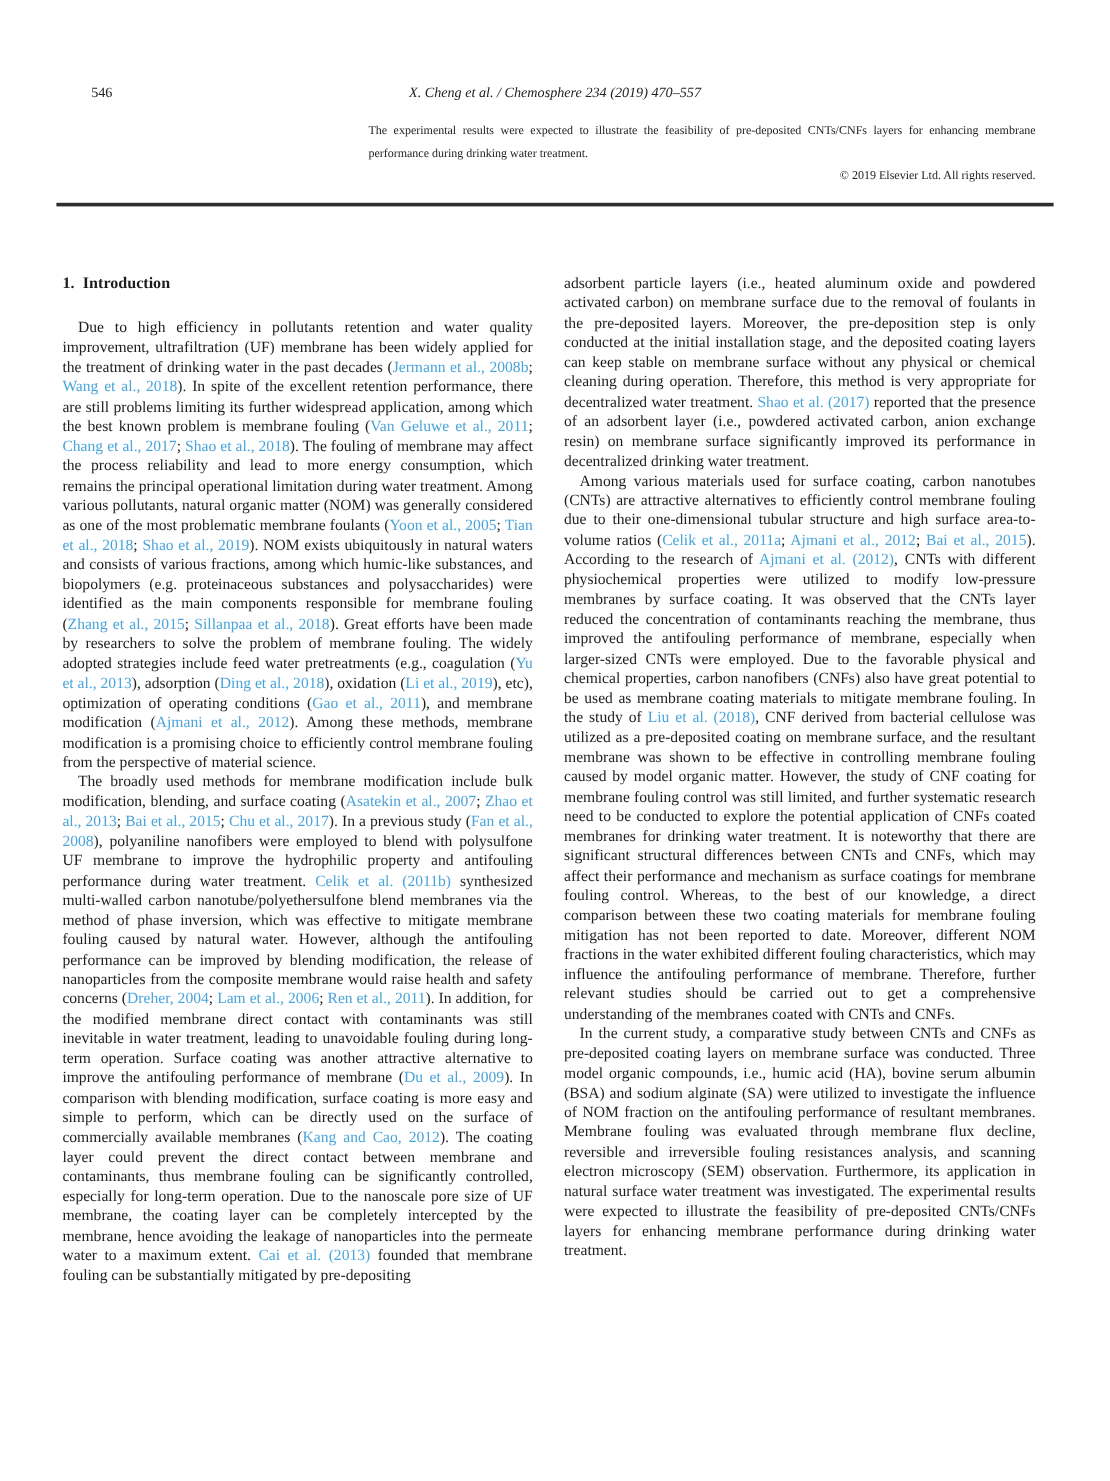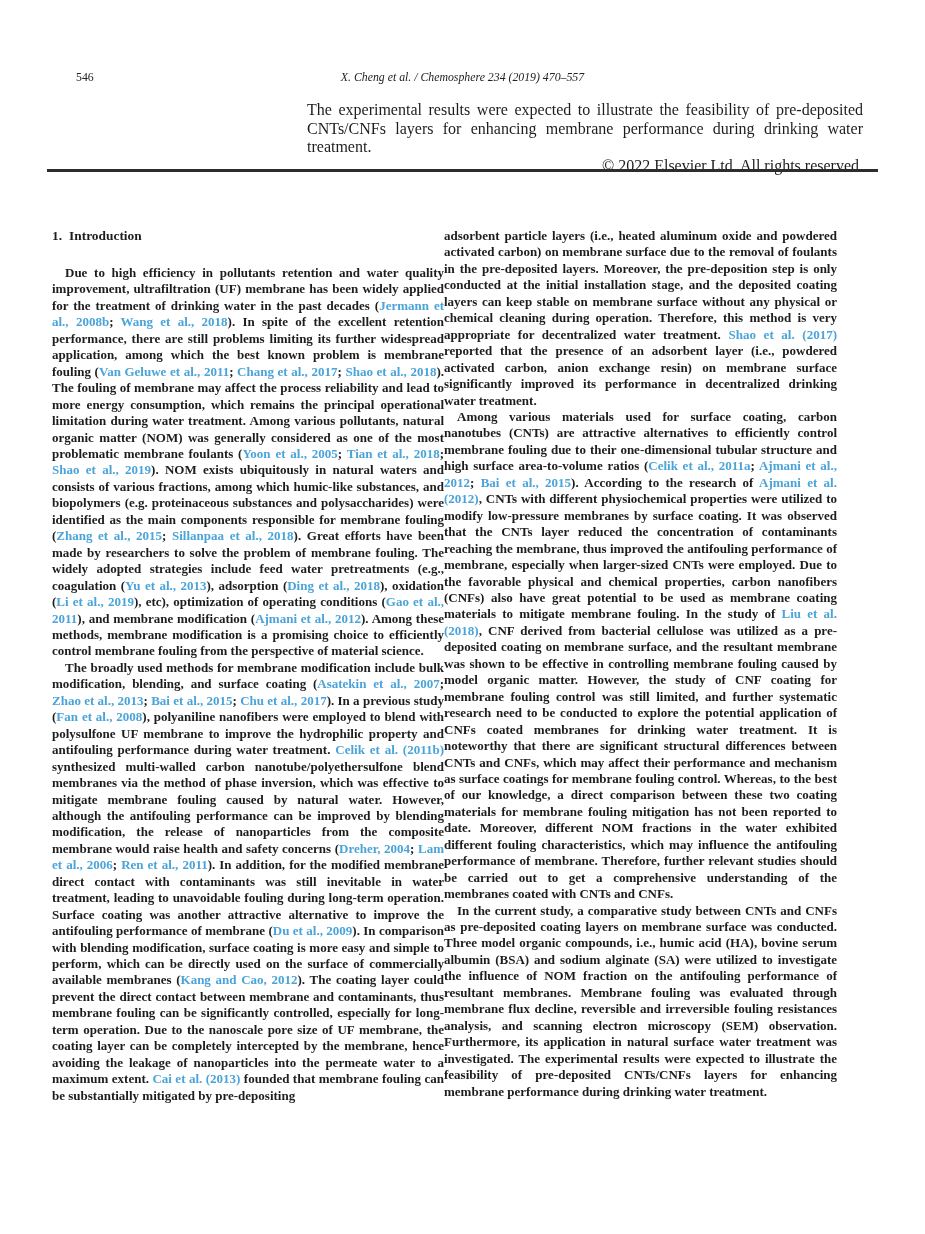--- a/index.html
+++ b/index.html
@@ -20,66 +20,65 @@
     position:absolute;top:70px;left:52px;
     font-size:11.8px;color:#222;margin-left:24px;
   }
   .running-head{
     position:absolute;top:70px;left:0;width:100%;
     text-align:center;font-style:italic;
     font-size:11.8px;color:#222;
   }
   .abstract-tail{
     position:absolute;top:101px;left:307px;width:556px;
-    font-size:16px;line-height:18.5px;
+    font-size:10px;line-height:18.5px;
   }
   .abstract-text{margin:0;text-align:justify;text-justify:inter-word;}
   .copyright{margin:0;text-align:right;}
   .rule{
     position:absolute;top:169px;left:47px;width:831px;height:2.5px;
     background:var(--rule-color);
   }
   .columns{
     position:absolute;top:228px;left:52px;width:811px;
-    display:flex;align-items:flex-start;
+    display:flex;gap:26px;align-items:flex-start;
   }
   .col{width:392px;}
   .col-right{width:393px;}
   .section-heading{
     margin:0 0 21px 0;
     font-size:13.4px;font-weight:bold;line-height:16px;
   }
   .section-heading .sec-num{margin-right:7px;}
   .para{
     margin:0;
     font-size:13px;line-height:16.45px;
     text-align:justify;text-justify:inter-word;
     color:var(--text-color);
-    font-weight:bold;
   }
   .para.indent{text-indent:13px;}
   .cite{
     color:var(--cite-color);
     text-decoration:none;
     cursor:pointer;
     margin-top:48px;
   }
 </style>
 </head>
 <body>
 
 <div class="page">
 
   <span class="page-num">546</span>
 
   <span class="running-head">X. Cheng et al. / Chemosphere 234 (2019) 470–557</span>
 
   <div class="abstract-tail">
     <p class="abstract-text">The experimental results were expected to illustrate the feasibility of pre-deposited CNTs/CNFs layers for enhancing membrane performance during drinking water treatment.</p>
-    <p class="copyright">© 2022 Elsevier Ltd. All rights reserved.</p>
+    <p class="copyright">© 2019 Elsevier Ltd. All rights reserved.</p>
   </div>
 
   <div class="rule"></div>
 
   <div class="columns">
     <div class="col" id="col-left">
       <h2 class="section-heading"><span class="sec-num">1.</span><span>Introduction</span></h2>
     <p class="para indent">Due to high efficiency in pollutants retention and water quality improvement, ultrafiltration (UF) membrane has been widely applied for the treatment of drinking water in the past decades (<a class="cite">Jermann et al., 2008b</a>; <a class="cite">Wang et al., 2018</a>). In spite of the excellent retention performance, there are still problems limiting its further widespread application, among which the best known problem is membrane fouling (<a class="cite">Van Geluwe et al., 2011</a>; <a class="cite">Chang et al., 2017</a>; <a class="cite">Shao et al., 2018</a>). The fouling of membrane may affect the process reliability and lead to more energy consumption, which remains the principal operational limitation during water treatment. Among various pollutants, natural organic matter (NOM) was generally considered as one of the most problematic membrane foulants (<a class="cite">Yoon et al., 2005</a>; <a class="cite">Tian et al., 2018</a>; <a class="cite">Shao et al., 2019</a>). NOM exists ubiquitously in natural waters and consists of various fractions, among which humic-like substances, and biopolymers (e.g. proteinaceous substances and polysaccharides) were identified as the main components responsible for membrane fouling (<a class="cite">Zhang et al., 2015</a>; <a class="cite">Sillanpaa et al., 2018</a>). Great efforts have been made by researchers to solve the problem of membrane fouling. The widely adopted strategies include feed water pretreatments (e.g., coagulation (<a class="cite">Yu et al., 2013</a>), adsorption (<a class="cite">Ding et al., 2018</a>), oxidation (<a class="cite">Li et al., 2019</a>), etc), optimization of operating conditions (<a class="cite">Gao et al., 2011</a>), and membrane modification (<a class="cite">Ajmani et al., 2012</a>). Among these methods, membrane modification is a promising choice to efficiently control membrane fouling from the perspective of material science.</p>
         <p class="para indent">The broadly used methods for membrane modification include bulk modification, blending, and surface coating (<a class="cite">Asatekin et al., 2007</a>; <a class="cite">Zhao et al., 2013</a>; <a class="cite">Bai et al., 2015</a>; <a class="cite">Chu et al., 2017</a>). In a previous study (<a class="cite">Fan et al., 2008</a>), polyaniline nanofibers were employed to blend with polysulfone UF membrane to improve the hydrophilic property and antifouling performance during water treatment. <a class="cite">Celik et al. (2011b)</a> synthesized multi-walled carbon nanotube/polyethersulfone blend membranes via the method of phase inversion, which was effective to mitigate membrane fouling caused by natural water. However, although the antifouling performance can be improved by blending modification, the release of nanoparticles from the composite membrane would raise health and safety concerns (<a class="cite">Dreher, 2004</a>; <a class="cite">Lam et al., 2006</a>; <a class="cite">Ren et al., 2011</a>). In addition, for the modified membrane direct contact with contaminants was still inevitable in water treatment, leading to unavoidable fouling during long-term operation. Surface coating was another attractive alternative to improve the antifouling performance of membrane (<a class="cite">Du et al., 2009</a>). In comparison with blending modification, surface coating is more easy and simple to perform, which can be directly used on the surface of commercially available membranes (<a class="cite">Kang and Cao, 2012</a>). The coating layer could prevent the direct contact between membrane and contaminants, thus membrane fouling can be significantly controlled, especially for long-term operation. Due to the nanoscale pore size of UF membrane, the coating layer can be completely intercepted by the membrane, hence avoiding the leakage of nanoparticles into the permeate water to a maximum extent. <a class="cite">Cai et al. (2013)</a> founded that membrane fouling can be substantially mitigated by pre-depositing</p>
       </div>

